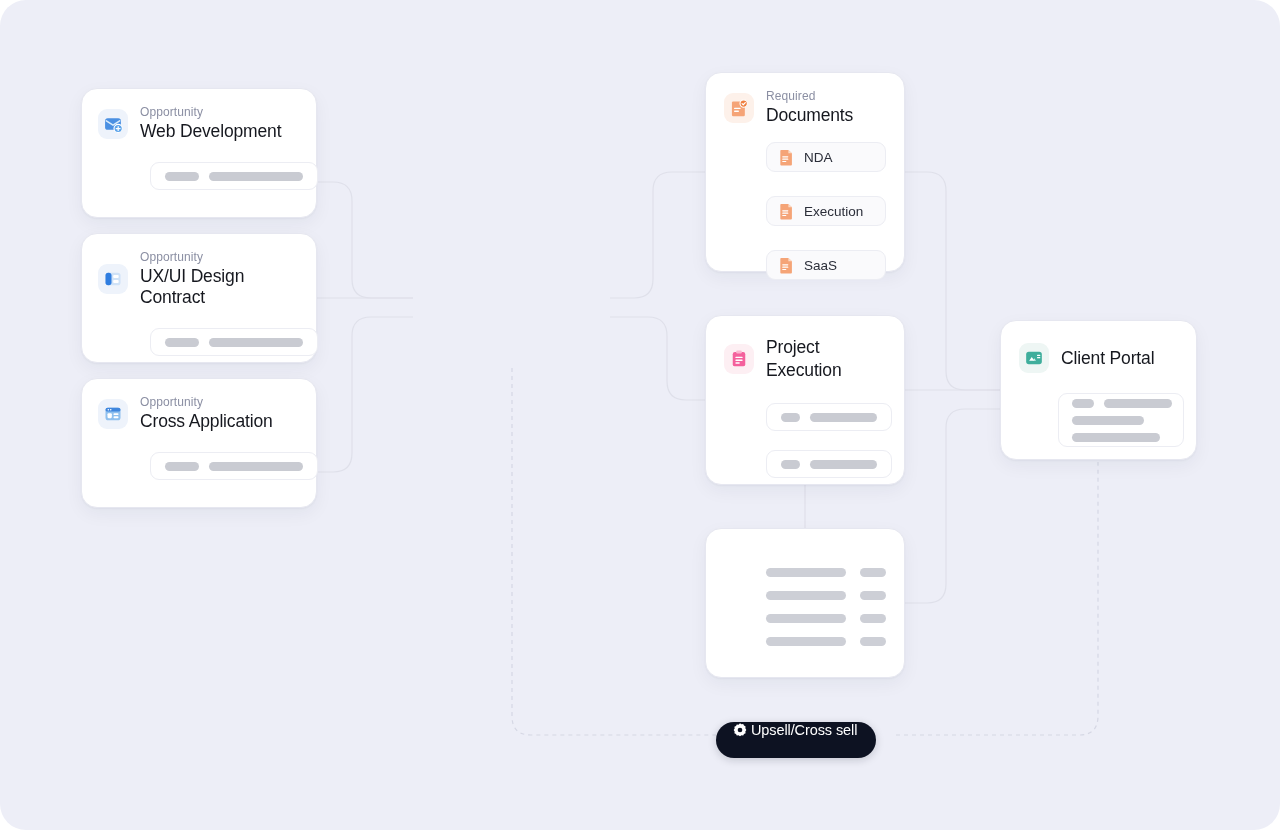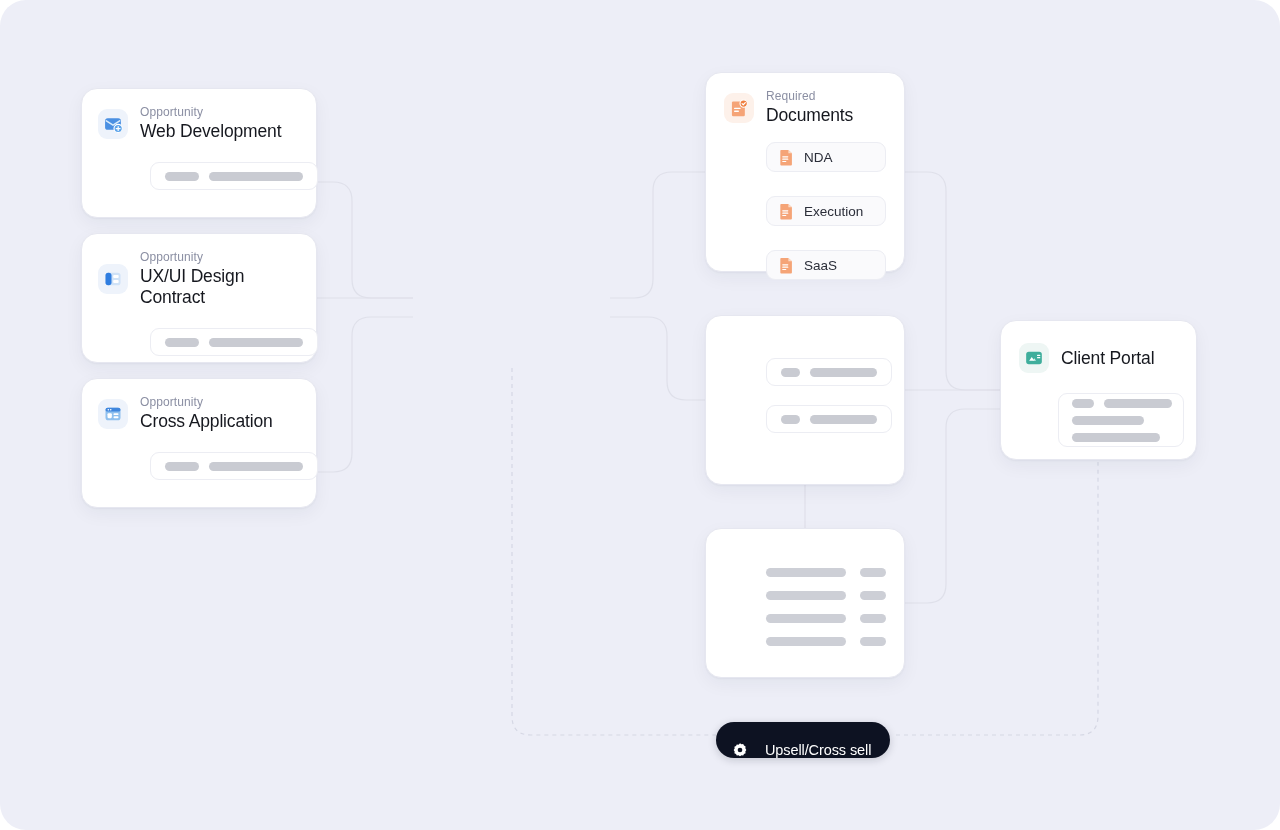--- a/index.html
+++ b/index.html
@@ -153,22 +153,22 @@
   #portal .line-a { display: flex; align-items: center; gap: 10px; }
 
   
   #upsell {
     position: absolute;
     left: 716px; top: 722px;
     height: 36px;
     background: #0d1222;
     border-radius: 18px;
     display: flex;
-    align-items: flex-end;
-    gap: 17px;
+    align-items: flex-start;
+    gap: 3px;
     padding: 0 19px 0 16px;
     color: #ffffff;
     font-size: 14.5px;
     letter-spacing: -.1px;
     box-shadow: 0 2px 8px rgba(13,18,34,.18);
   }
   #upsell .gear { width: 16px; height: 16px; flex: 0 0 auto; }
 </style>
 </head>
 <body>
@@ -317,20 +317,35 @@
           <rect x="3.4" y="9.4" width="8" height="1.5" rx=".75" fill="#ffffff"></rect>
           <rect x="3.4" y="12.4" width="8" height="1.5" rx=".75" fill="#ffffff"></rect>
           <rect x="3.4" y="15.4" width="5.4" height="1.5" rx=".75" fill="#ffffff"></rect>
         </svg>
         <span>SaaS</span>
       </div>
     </div>
   </div>
 
   <div class="card" id="project">
+    <div class="card-head">
+      <span class="app-icon pink">
+        <svg class="glyph" viewBox="0 0 24 24" aria-hidden="true">
+          <rect x="4.5" y="3.6" width="15" height="17.2" rx="2.6" fill="#f4609c"></rect>
+          <rect x="8.6" y="1.9" width="6.8" height="3.4" rx="1.5" fill="#fbb6d1"></rect>
+          <rect x="7.6" y="9.2" width="8.8" height="1.7" rx=".85" fill="#ffffff"></rect>
+          <rect x="7.6" y="12.6" width="8.8" height="1.7" rx=".85" fill="#ffffff"></rect>
+          <rect x="7.6" y="16" width="5.4" height="1.7" rx=".85" fill="#ffffff"></rect>
+        </svg>
+      </span>
+      <span class="head-text">
+        <span class="title big two-line">Project</span>
+        <span class="title big two-line">Execution</span>
+      </span>
+    </div>
     <div class="skel-box first">
       <span class="bar" style="width:22px"></span>
       <span class="bar" style="width:78px"></span>
     </div>
     <div class="skel-box second">
       <span class="bar" style="width:22px"></span>
       <span class="bar" style="width:78px"></span>
     </div>
   </div>
 

